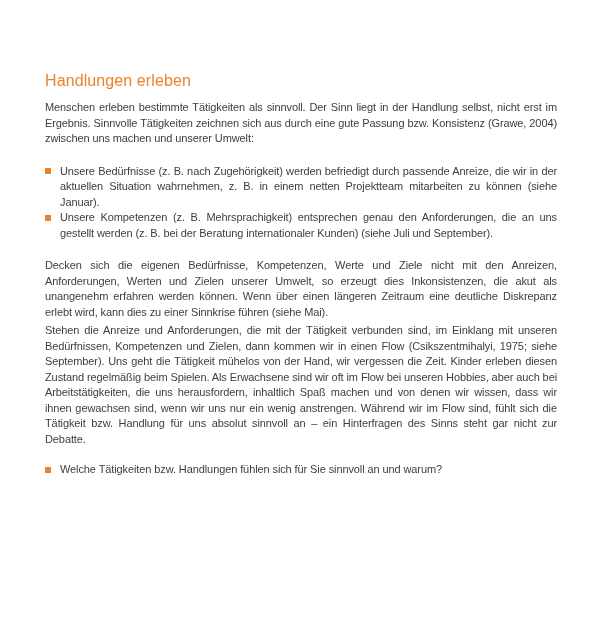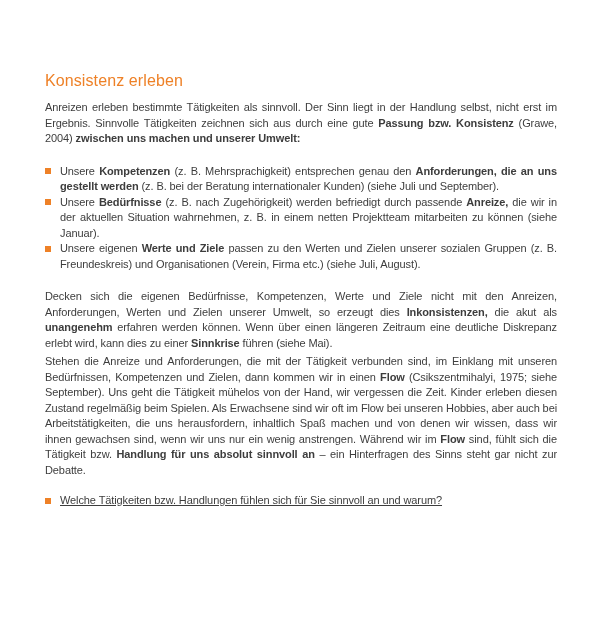--- a/index.html
+++ b/index.html
@@ -24,21 +24,21 @@
   }
   .para {
     margin: 0 0 17px 0;
     font-size: 11px;
     line-height: 15.5px;
     text-align: justify;
     letter-spacing: -0.1px;
   }
   .para.mb15 { margin-bottom: 3px; }
   .para.mb13 { margin-bottom: 15px; }
-  .b { font-weight: 700; }
+  .b { font-weight: 400; }
   ul.bullets {
     list-style: none;
     margin: 0 0 17px 0;
     padding: 0;
   }
   ul.bullets li {
     position: relative;
     padding-left: 15px;
     font-size: 11px;
     line-height: 15.5px;
@@ -46,35 +46,34 @@
     letter-spacing: -0.1px;
   }
   .bullet-marker {
     position: absolute;
     left: 0;
     top: 4.5px;
     width: 6px;
     height: 6px;
     background: #ee8127;
   }
-  ul.bullets.question { margin-bottom: 0; text-decoration: underline; }
+  ul.bullets.question { margin-bottom: 0; }
 </style>
 </head>
 <body>
 
 <div class="page">
 
-  <h1 class="heading">Konsistenz erleben</h1>
+  <h1 class="heading">Handlungen erleben</h1>
 
-  <p class="para"><span>Anreizen erleben bestimmte Tätigkeiten als sinnvoll. Der Sinn liegt in der Handlung selbst, nicht erst im Ergebnis. Sinnvolle Tätigkeiten zeichnen sich aus durch eine gute </span><span class="b">Passung bzw. Konsistenz</span><span> (Grawe, 2004) </span><span class="b">zwischen uns machen und unserer Umwelt:</span></p>
+  <p class="para"><span>Menschen erleben bestimmte Tätigkeiten als sinnvoll. Der Sinn liegt in der Handlung selbst, nicht erst im Ergebnis. Sinnvolle Tätigkeiten zeichnen sich aus durch eine gute </span><span class="b">Passung bzw. Konsistenz</span><span> (Grawe, 2004) </span><span class="b">zwischen uns machen und unserer Umwelt:</span></p>
 
   <ul class="bullets">
+    <li><span class="bullet-marker"></span><span>Unsere </span><span class="b">Bedürfnisse</span><span> (z. B. nach Zugehörigkeit) werden befriedigt durch passende </span><span class="b">Anreize,</span><span> die wir in der aktuellen Situation wahrnehmen, z. B. in einem netten Projektteam mitarbeiten zu können (siehe Januar).</span></li>
     <li><span class="bullet-marker"></span><span>Unsere </span><span class="b">Kompetenzen</span><span> (z. B. Mehrsprachigkeit) entsprechen genau den </span><span class="b">Anforderungen, die an uns gestellt werden</span><span> (z. B. bei der Beratung internationaler Kunden) (siehe Juli und September).</span></li>
-    <li><span class="bullet-marker"></span><span>Unsere </span><span class="b">Bedürfnisse</span><span> (z. B. nach Zugehörigkeit) werden befriedigt durch passende </span><span class="b">Anreize,</span><span> die wir in der aktuellen Situation wahrnehmen, z. B. in einem netten Projektteam mitarbeiten zu können (siehe Januar).</span></li>
-    <li><span class="bullet-marker"></span><span>Unsere eigenen </span><span class="b">Werte und Ziele</span><span> passen zu den Werten und Zielen unserer sozialen Gruppen (z. B. Freundeskreis) und Organisationen (Verein, Firma etc.) (siehe Juli, August).</span></li>
   </ul>
 
   <p class="para mb15"><span>Decken sich die eigenen Bedürfnisse, Kompetenzen, Werte und Ziele nicht mit den Anreizen, Anforderungen, Werten und Zielen unserer Umwelt, so erzeugt dies </span><span class="b">Inkonsistenzen,</span><span> die akut als </span><span class="b">unangenehm</span><span> erfahren werden können. Wenn über einen längeren Zeitraum eine deutliche Diskrepanz erlebt wird, kann dies zu einer </span><span class="b">Sinnkrise</span><span> führen (siehe Mai).</span></p>
 
   <p class="para mb13"><span>Stehen die Anreize und Anforderungen, die mit der Tätigkeit verbunden sind, im Einklang mit unseren Bedürfnissen, Kompetenzen und Zielen, dann kommen wir in einen </span><span class="b">Flow</span><span> (Csikszentmihalyi, 1975; siehe September). Uns geht die Tätigkeit mühelos von der Hand, wir vergessen die Zeit. Kinder erleben diesen Zustand regelmäßig beim Spielen. Als Erwachsene sind wir oft im Flow bei unseren Hobbies, aber auch bei Arbeitstätigkeiten, die uns herausfordern, inhaltlich Spaß machen und von denen wir wissen, dass wir ihnen gewachsen sind, wenn wir uns nur ein wenig anstrengen. Während wir im </span><span class="b">Flow</span><span> sind, fühlt sich die Tätigkeit bzw. </span><span class="b">Handlung für uns absolut sinnvoll an</span><span> – ein Hinterfragen des Sinns steht gar nicht zur Debatte.</span></p>
 
   <ul class="bullets question">
     <li><span class="bullet-marker"></span><span>Welche Tätigkeiten bzw. Handlungen fühlen sich für Sie sinnvoll an und warum?</span></li>
   </ul>
 

